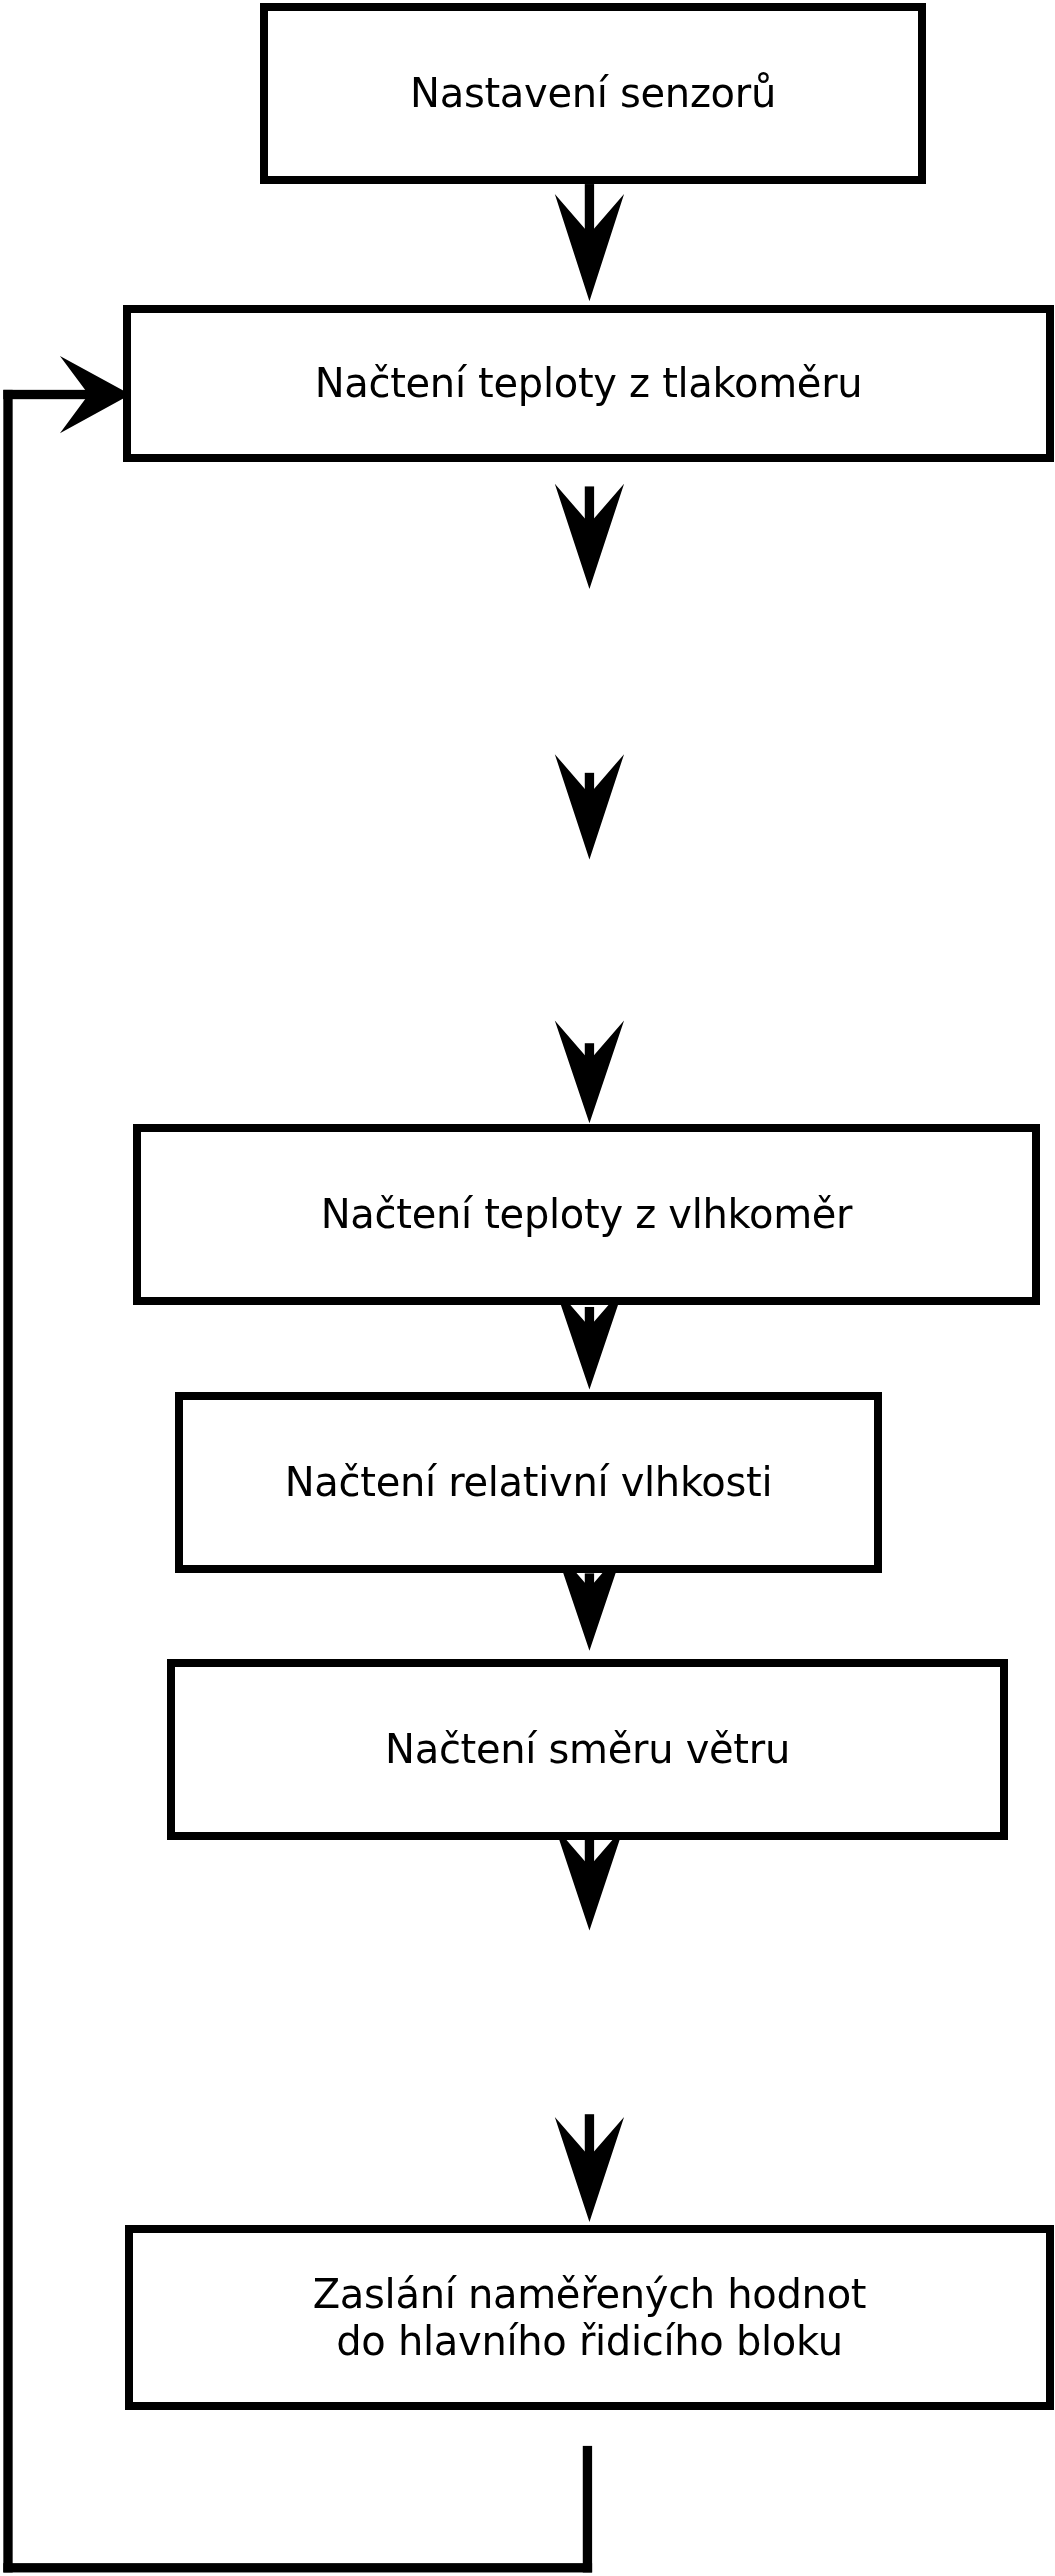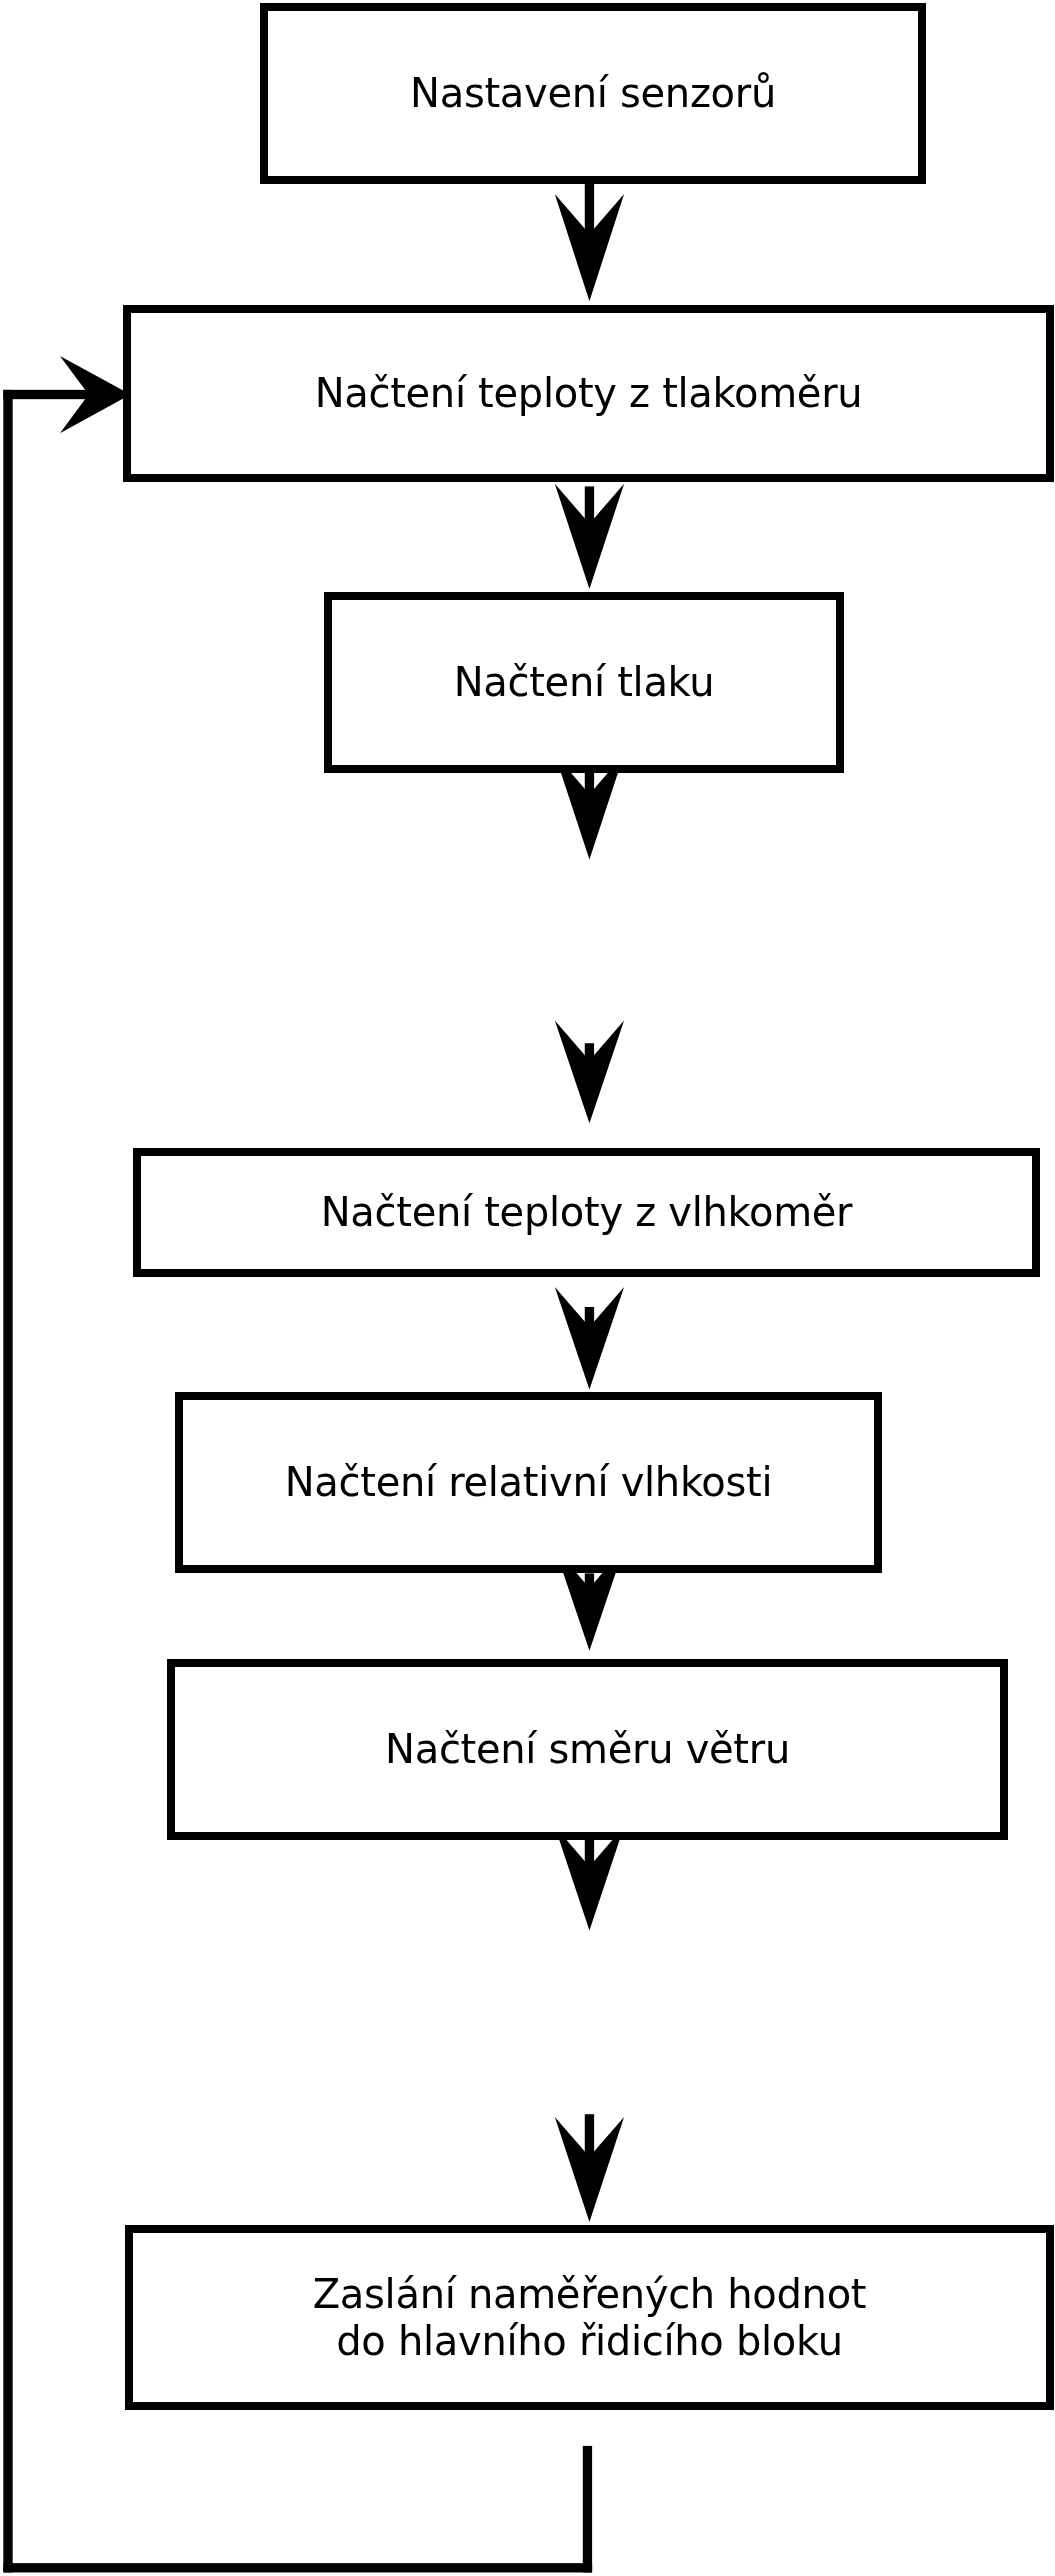--- a/index.html
+++ b/index.html
@@ -100,30 +100,27 @@
       <rect x="5" y="585" width="130" height="14" fill="#000"></rect>
       <path d="M 90,534 L 196,592 L 90,650 L 133,592 Z" fill="#000"></path>
     </g>
 
   </svg>
 
   <div class="node" style="left:260px; top:2.7px; width:666px; height:181px;">
     <span class="node-label">Nastavení senzorů</span>
   </div>
 
-  <div class="node" style="left:123px; top:305px; width:931px; height:177px;">
+  <div class="node" style="left:123px; top:305px; width:931px; height:157px;">
     <span class="node-label">Načtení teploty z tlakoměru</span>
   </div>
 
-  <div class="node" style="left:324px; top:592px; width:520px; height:181px;">
-    <span class="node-label">Načtení tlaku</span>
-  </div>
 
 
-  <div class="node" style="left:133px; top:1148px; width:907px; height:129px;">
+  <div class="node" style="left:133px; top:1124px; width:907px; height:181px;">
     <span class="node-label">Načtení teploty z vlhkoměr</span>
   </div>
 
   <div class="node" style="left:175px; top:1392px; width:707px; height:181px;">
     <span class="node-label">Načtení relativní vlhkosti</span>
   </div>
 
   <div class="node" style="left:167px; top:1653px; width:841px; height:181px;margin-top:6px;">
     <span class="node-label">Načtení směru větru</span>
   </div>

